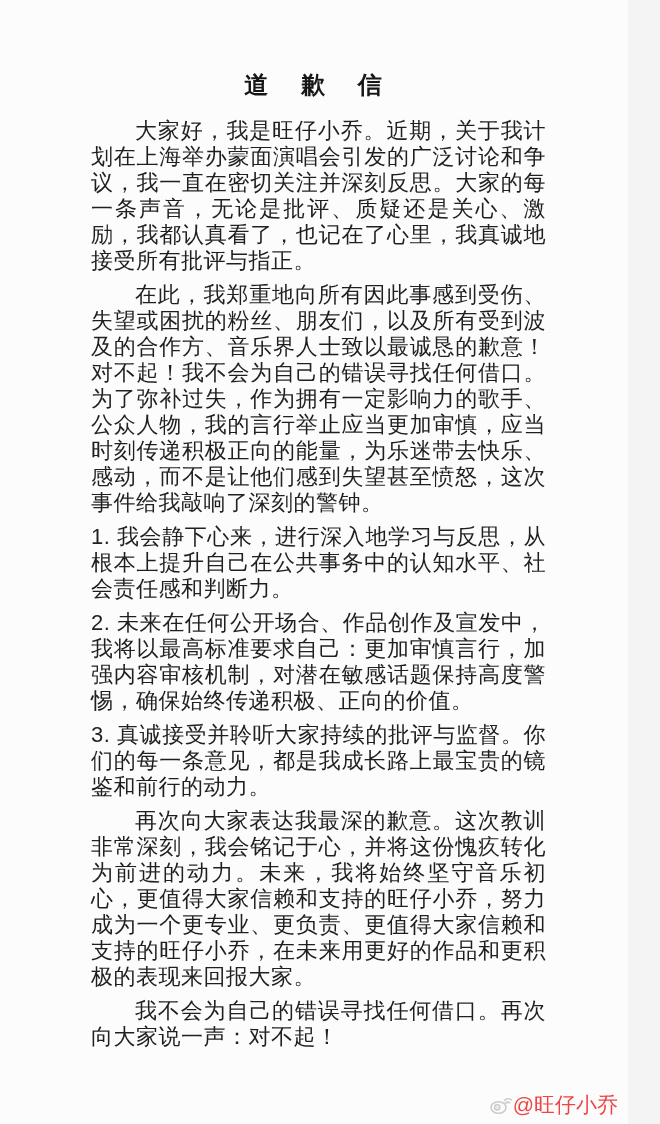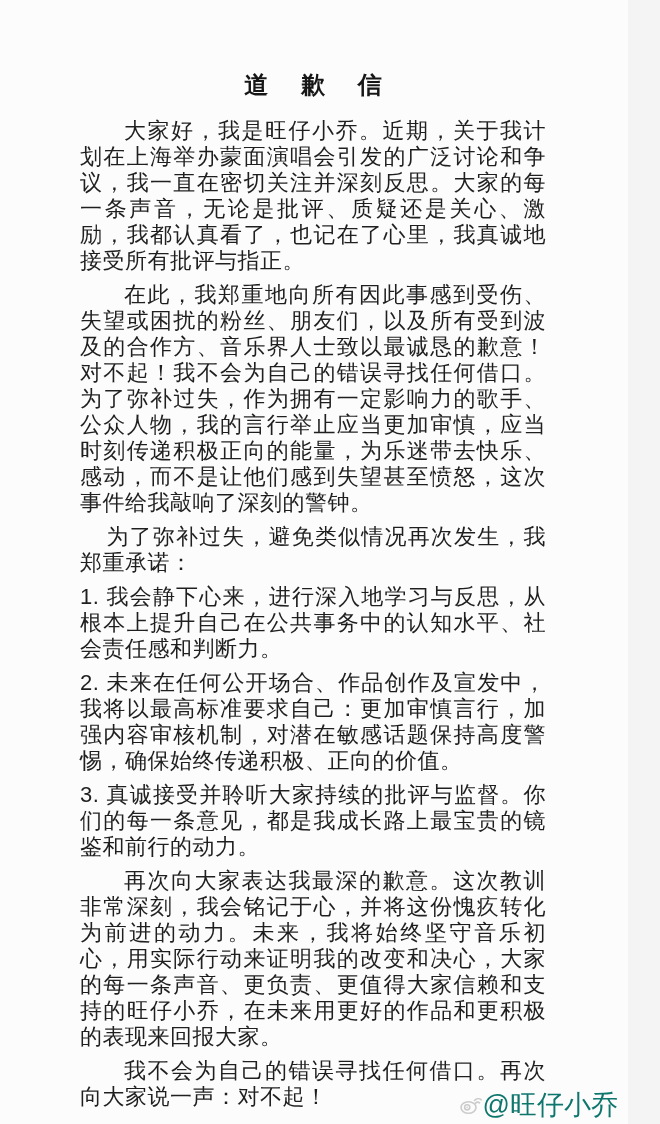--- a/index.html
+++ b/index.html
@@ -21,21 +21,21 @@
     text-align: center;
     font-size: 24px;
     font-weight: 700;
     letter-spacing: 13px;
     padding-left: 13px; 
     margin: 0 0 18px 0;
     line-height: 30px;
     color: #161616;
   }
   .body-text p {
-    margin: 0 0 8px 0;
+    margin: 0 0 8px 11px;
     font-size: 22px;
     line-height: 26px;
     text-align: justify;
     letter-spacing: 0.5px;
   }
   p.indent { text-indent: 2em; }
   p.indent-sm { text-indent: 1.2em; }
   p.list-item { text-indent: 0; }
   .signature-block {
     display: flex;
@@ -48,48 +48,47 @@
     font-size: 22px;
     line-height: 28px;
     color: #1f1f1f;
   }
   .watermark {
     position: absolute;
     right: 10px;
     bottom: 8px;
     display: flex;
     align-items: center;
-    color: #0f766e;
-    font-size: 27px;
+    color: #ef4444;
+    font-size: 21px;
     line-height: 22px;
     user-select: none;
   }
   .watermark svg { display: block; }
 </style>
 </head>
 <body>
 
 <div class="page">
 
   <h1 class="doc-title">道 歉 信</h1>
 
   <div class="body-text">
     <p class="indent">大家好，我是旺仔小乔。近期，关于我计划在上海举办蒙面演唱会引发的广泛讨论和争议，我一直在密切关注并深刻反思。大家的每一条声音，无论是批评、质疑还是关心、激励，我都认真看了，也记在了心里，我真诚地接受所有批评与指正。</p>
 
     <p class="indent">在此，我郑重地向所有因此事感到受伤、失望或困扰的粉丝、朋友们，以及所有受到波及的合作方、音乐界人士致以最诚恳的歉意！ 对不起！我不会为自己的错误寻找任何借口。为了弥补过失，作为拥有一定影响力的歌手、公众人物，我的言行举止应当更加审慎，应当时刻传递积极正向的能量，为乐迷带去快乐、感动，而不是让他们感到失望甚至愤怒，这次事件给我敲响了深刻的警钟。</p>
 
-    <p class="indent-sm">为了弥补过失，避免类似情况再次发生，我郑重承诺：</p>
 
     <p class="list-item">1. 我会静下心来，进行深入地学习与反思，从根本上提升自己在公共事务中的认知水平、社会责任感和判断力。</p>
 
     <p class="list-item">2. 未来在任何公开场合、作品创作及宣发中，我将以最高标准要求自己：更加审慎言行，加强内容审核机制，对潜在敏感话题保持高度警惕，确保始终传递积极、正向的价值。</p>
 
     <p class="list-item">3. 真诚接受并聆听大家持续的批评与监督。你们的每一条意见，都是我成长路上最宝贵的镜鉴和前行的动力。</p>
 
-    <p class="indent">再次向大家表达我最深的歉意。这次教训非常深刻，我会铭记于心，并将这份愧疚转化为前进的动力。未来，我将始终坚守音乐初心，用实际行动来证明我的改变和决心，大家的每一条声音、更负责、更值得大家信赖和支持的旺仔小乔，在未来用更好的作品和更积极的表现来回报大家。</p>
+    <p class="indent">再次向大家表达我最深的歉意。这次教训非常深刻，我会铭记于心，并将这份愧疚转化为前进的动力。未来，我将始终坚守音乐初心，更值得大家信赖和支持的旺仔小乔，努力成为一个更专业、更负责、更值得大家信赖和支持的旺仔小乔，在未来用更好的作品和更积极的表现来回报大家。</p>
 
     <p class="indent">我不会为自己的错误寻找任何借口。再次向大家说一声：对不起！</p>
   </div>
 
 
   <div class="watermark">
     <span>
       <svg width="24" height="20" viewBox="0 0 24 20" fill="none" stroke="#cbcbcb" stroke-width="1.6">
 
         <ellipse cx="9.5" cy="12.5" rx="7.5" ry="5.8"></ellipse>

